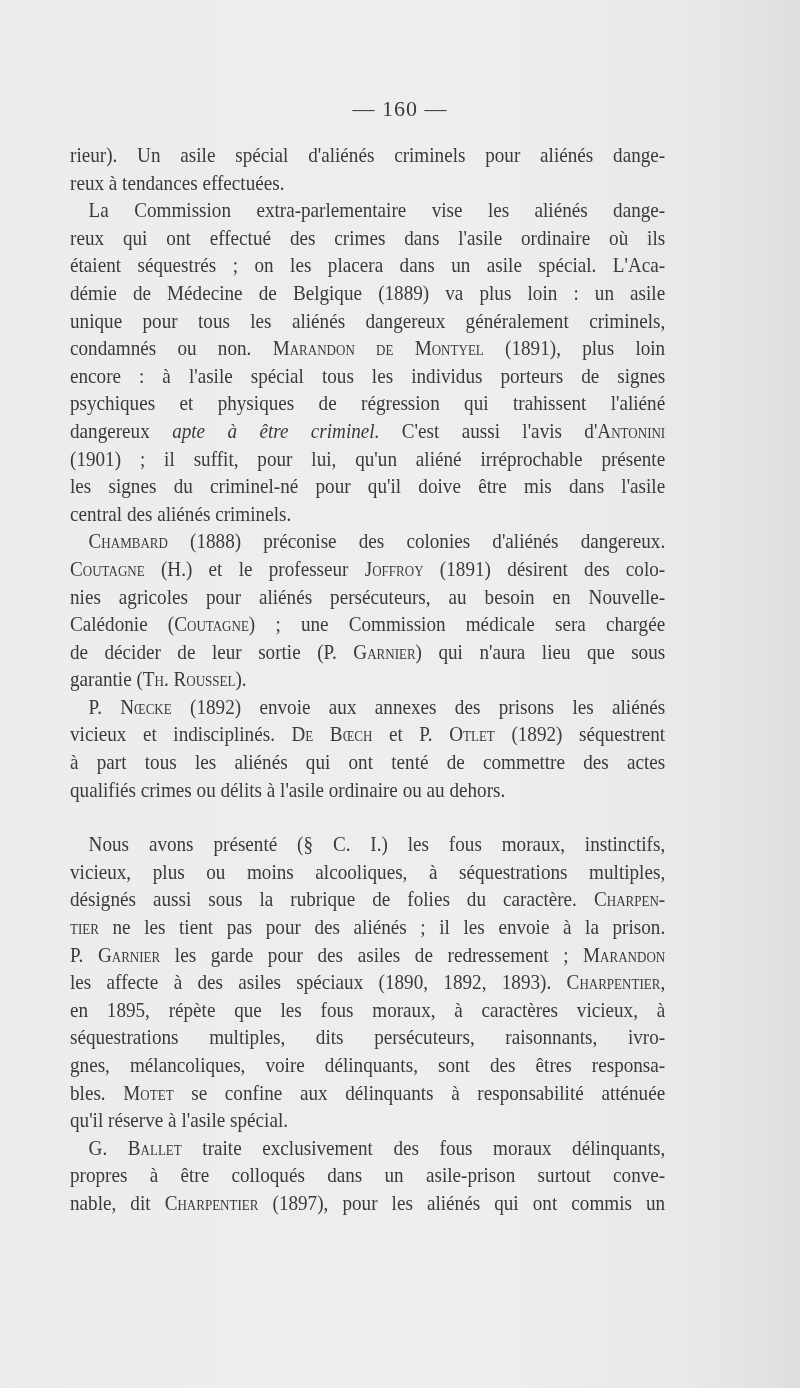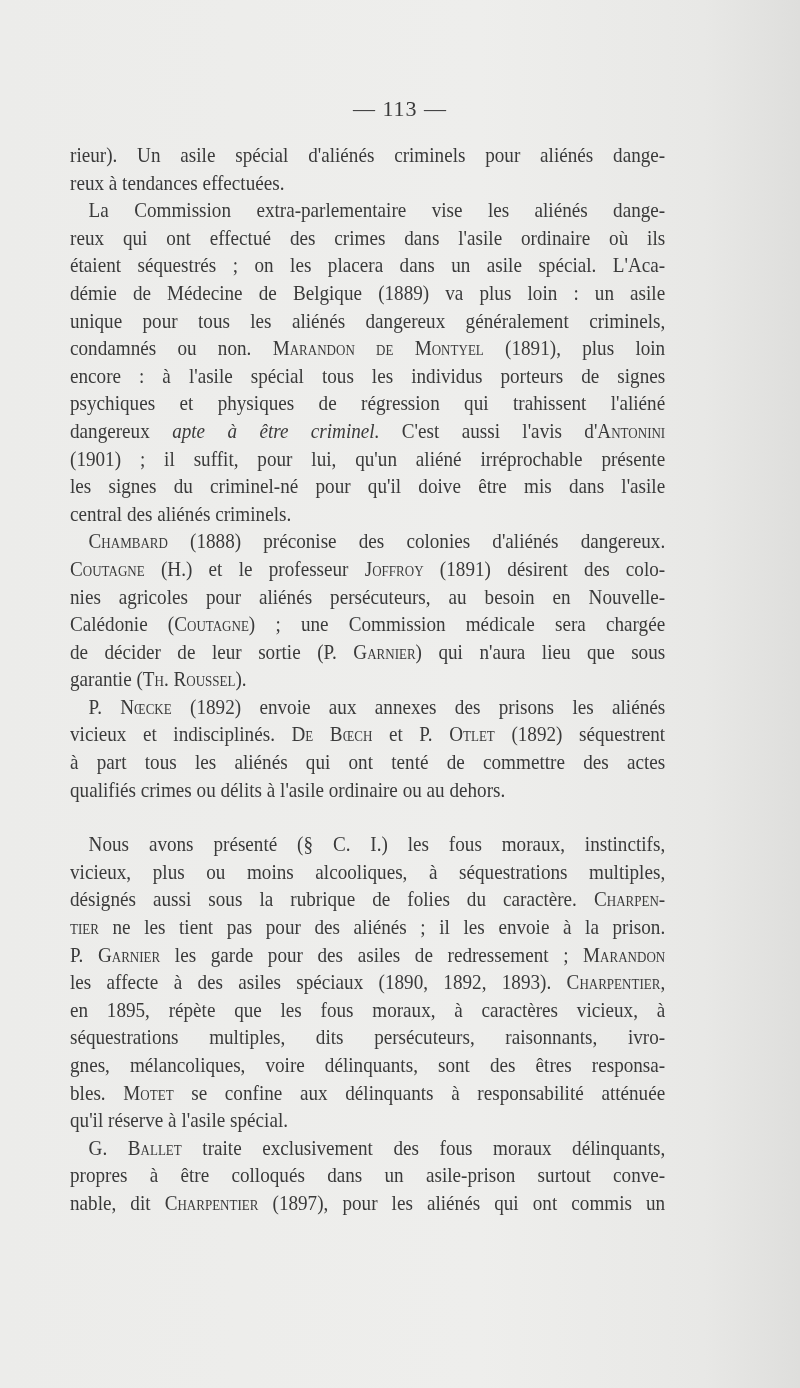--- a/index.html
+++ b/index.html
@@ -26,21 +26,21 @@
   .sc { font-variant: small-caps; }
   .it { font-style: italic; }
   .l { display: block; width: 640px; text-align: justify; text-align-last: justify; }
   .l.last { text-align-last: left; }
   .l.ind { padding-left: 20px; width: 620px; }
 </style>
 </head>
 <body>
 
 <div class="page">
-  <div class="page-number">— 113 —</div>
+  <div class="page-number">— 160 —</div>
   <div class="body-text" id="body-text">
       <div>
         <span class="l">rieur). Un asile spécial d'aliénés criminels pour aliénés dange-</span>
         <span class="l last">reux à tendances effectuées.</span>
       </div>
       <div>
         <span class="l ind">La Commission extra-parlementaire vise les aliénés dange-</span>
         <span class="l">reux qui ont effectué des crimes dans l'asile ordinaire où ils</span>
         <span class="l">étaient séquestrés ; on les placera dans un asile spécial. L'Aca-</span>
         <span class="l">démie de Médecine de Belgique (1889) va plus loin : un asile</span>

